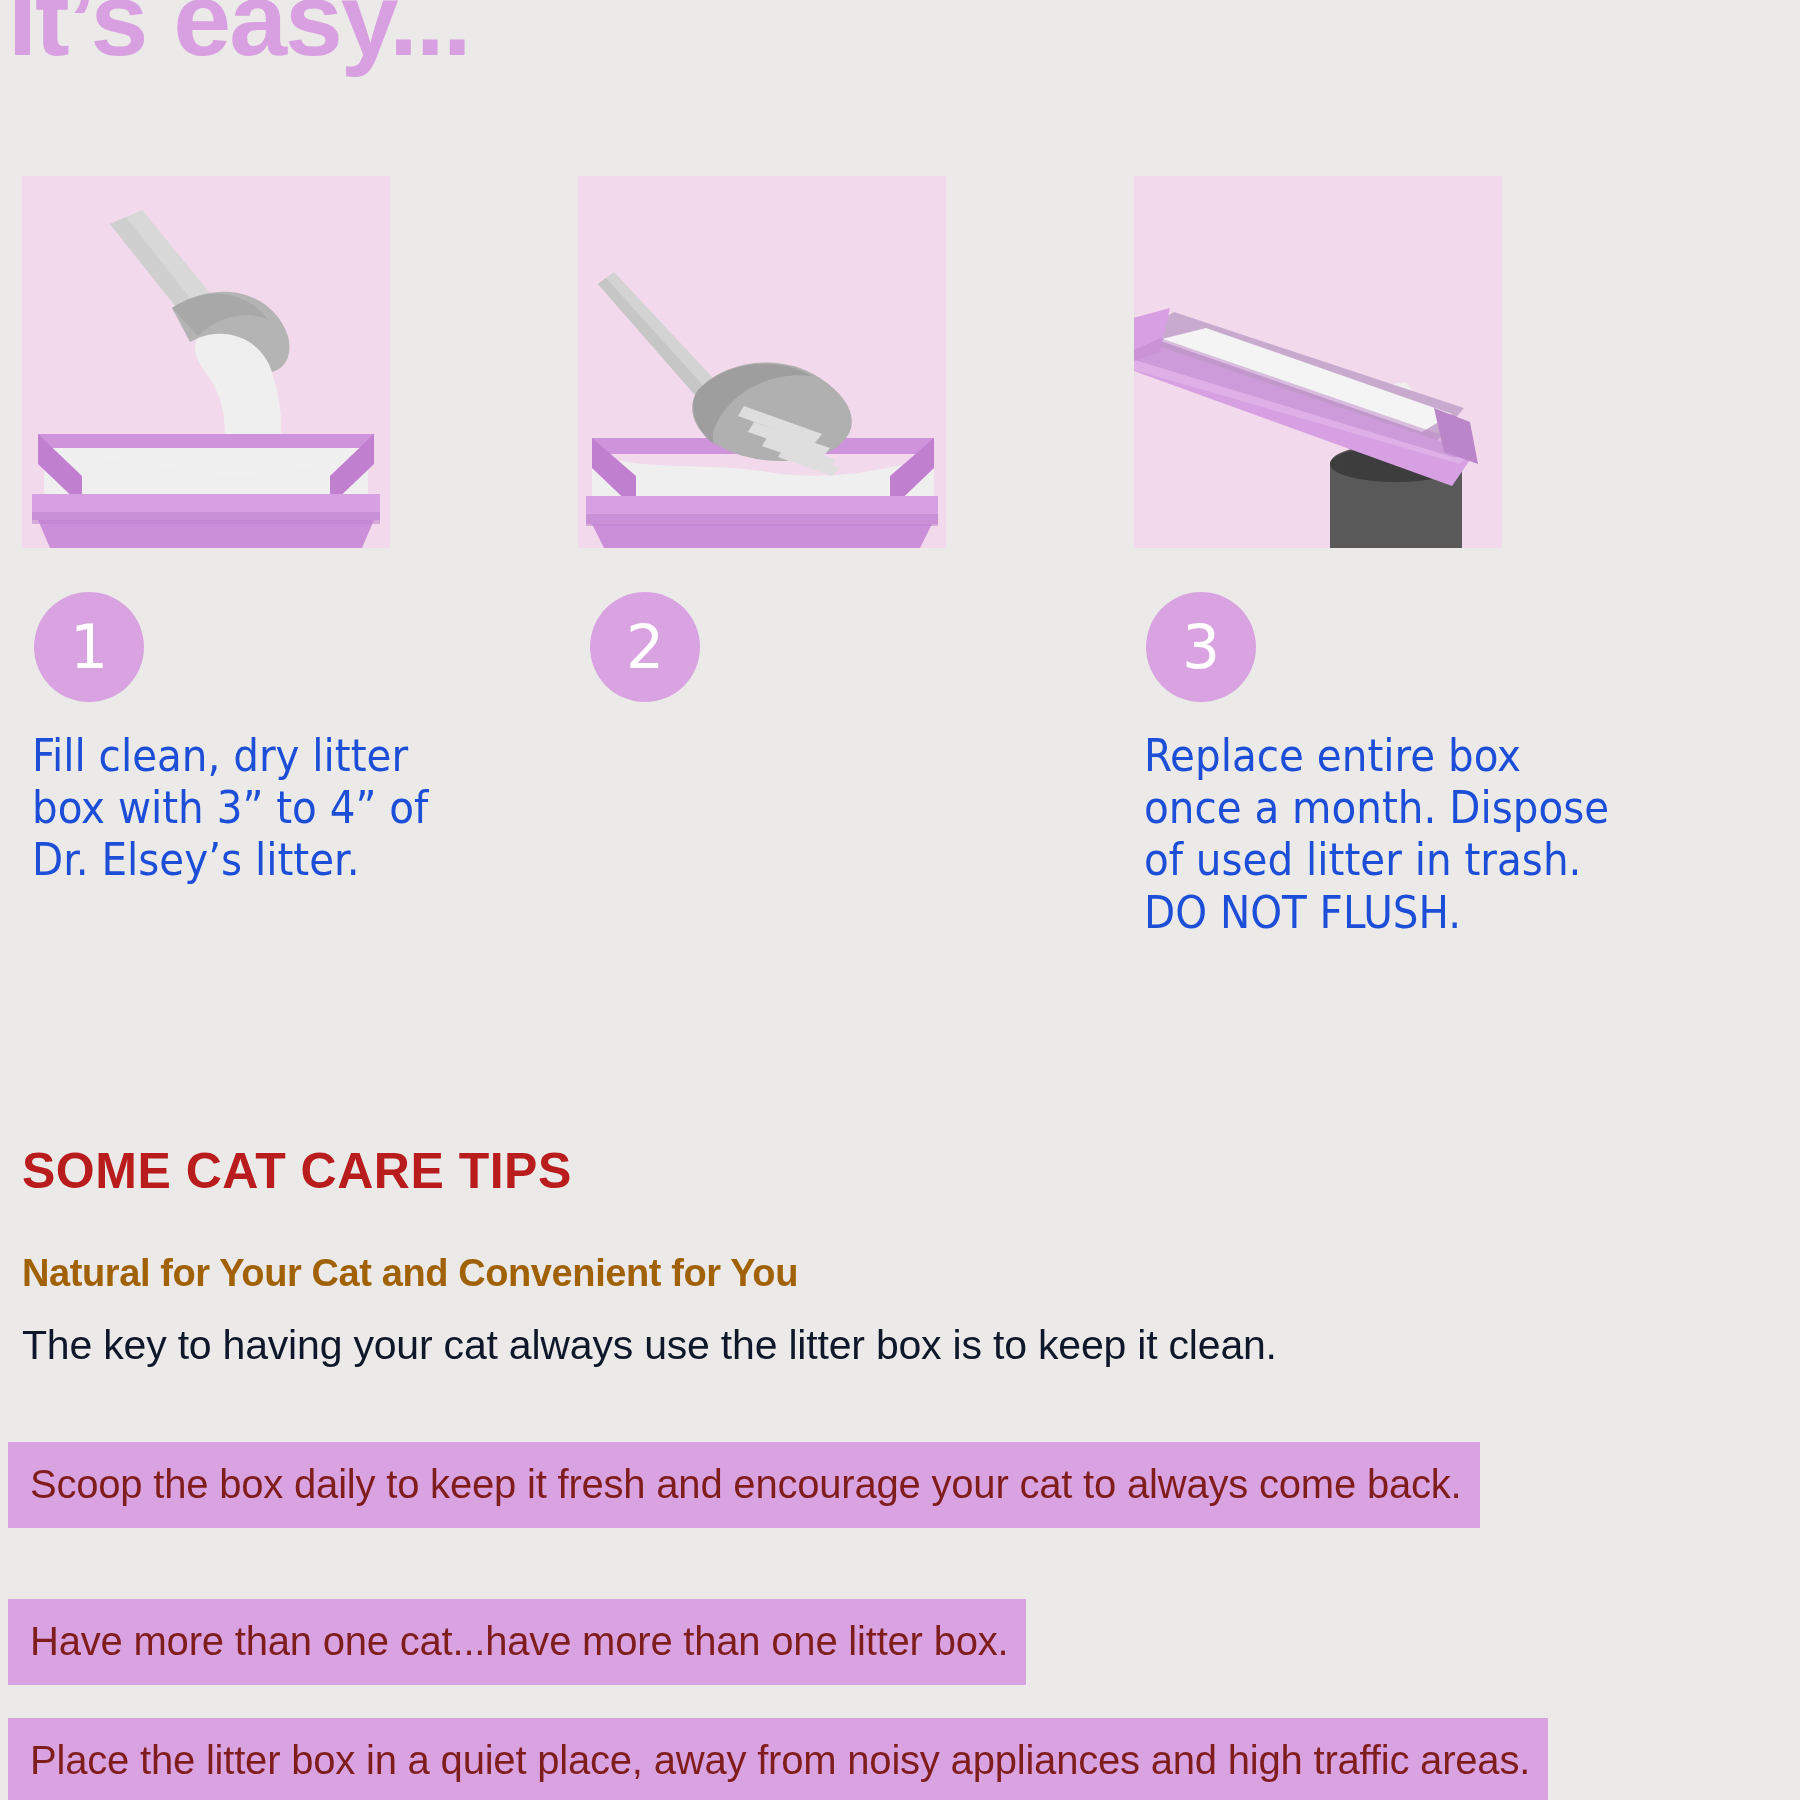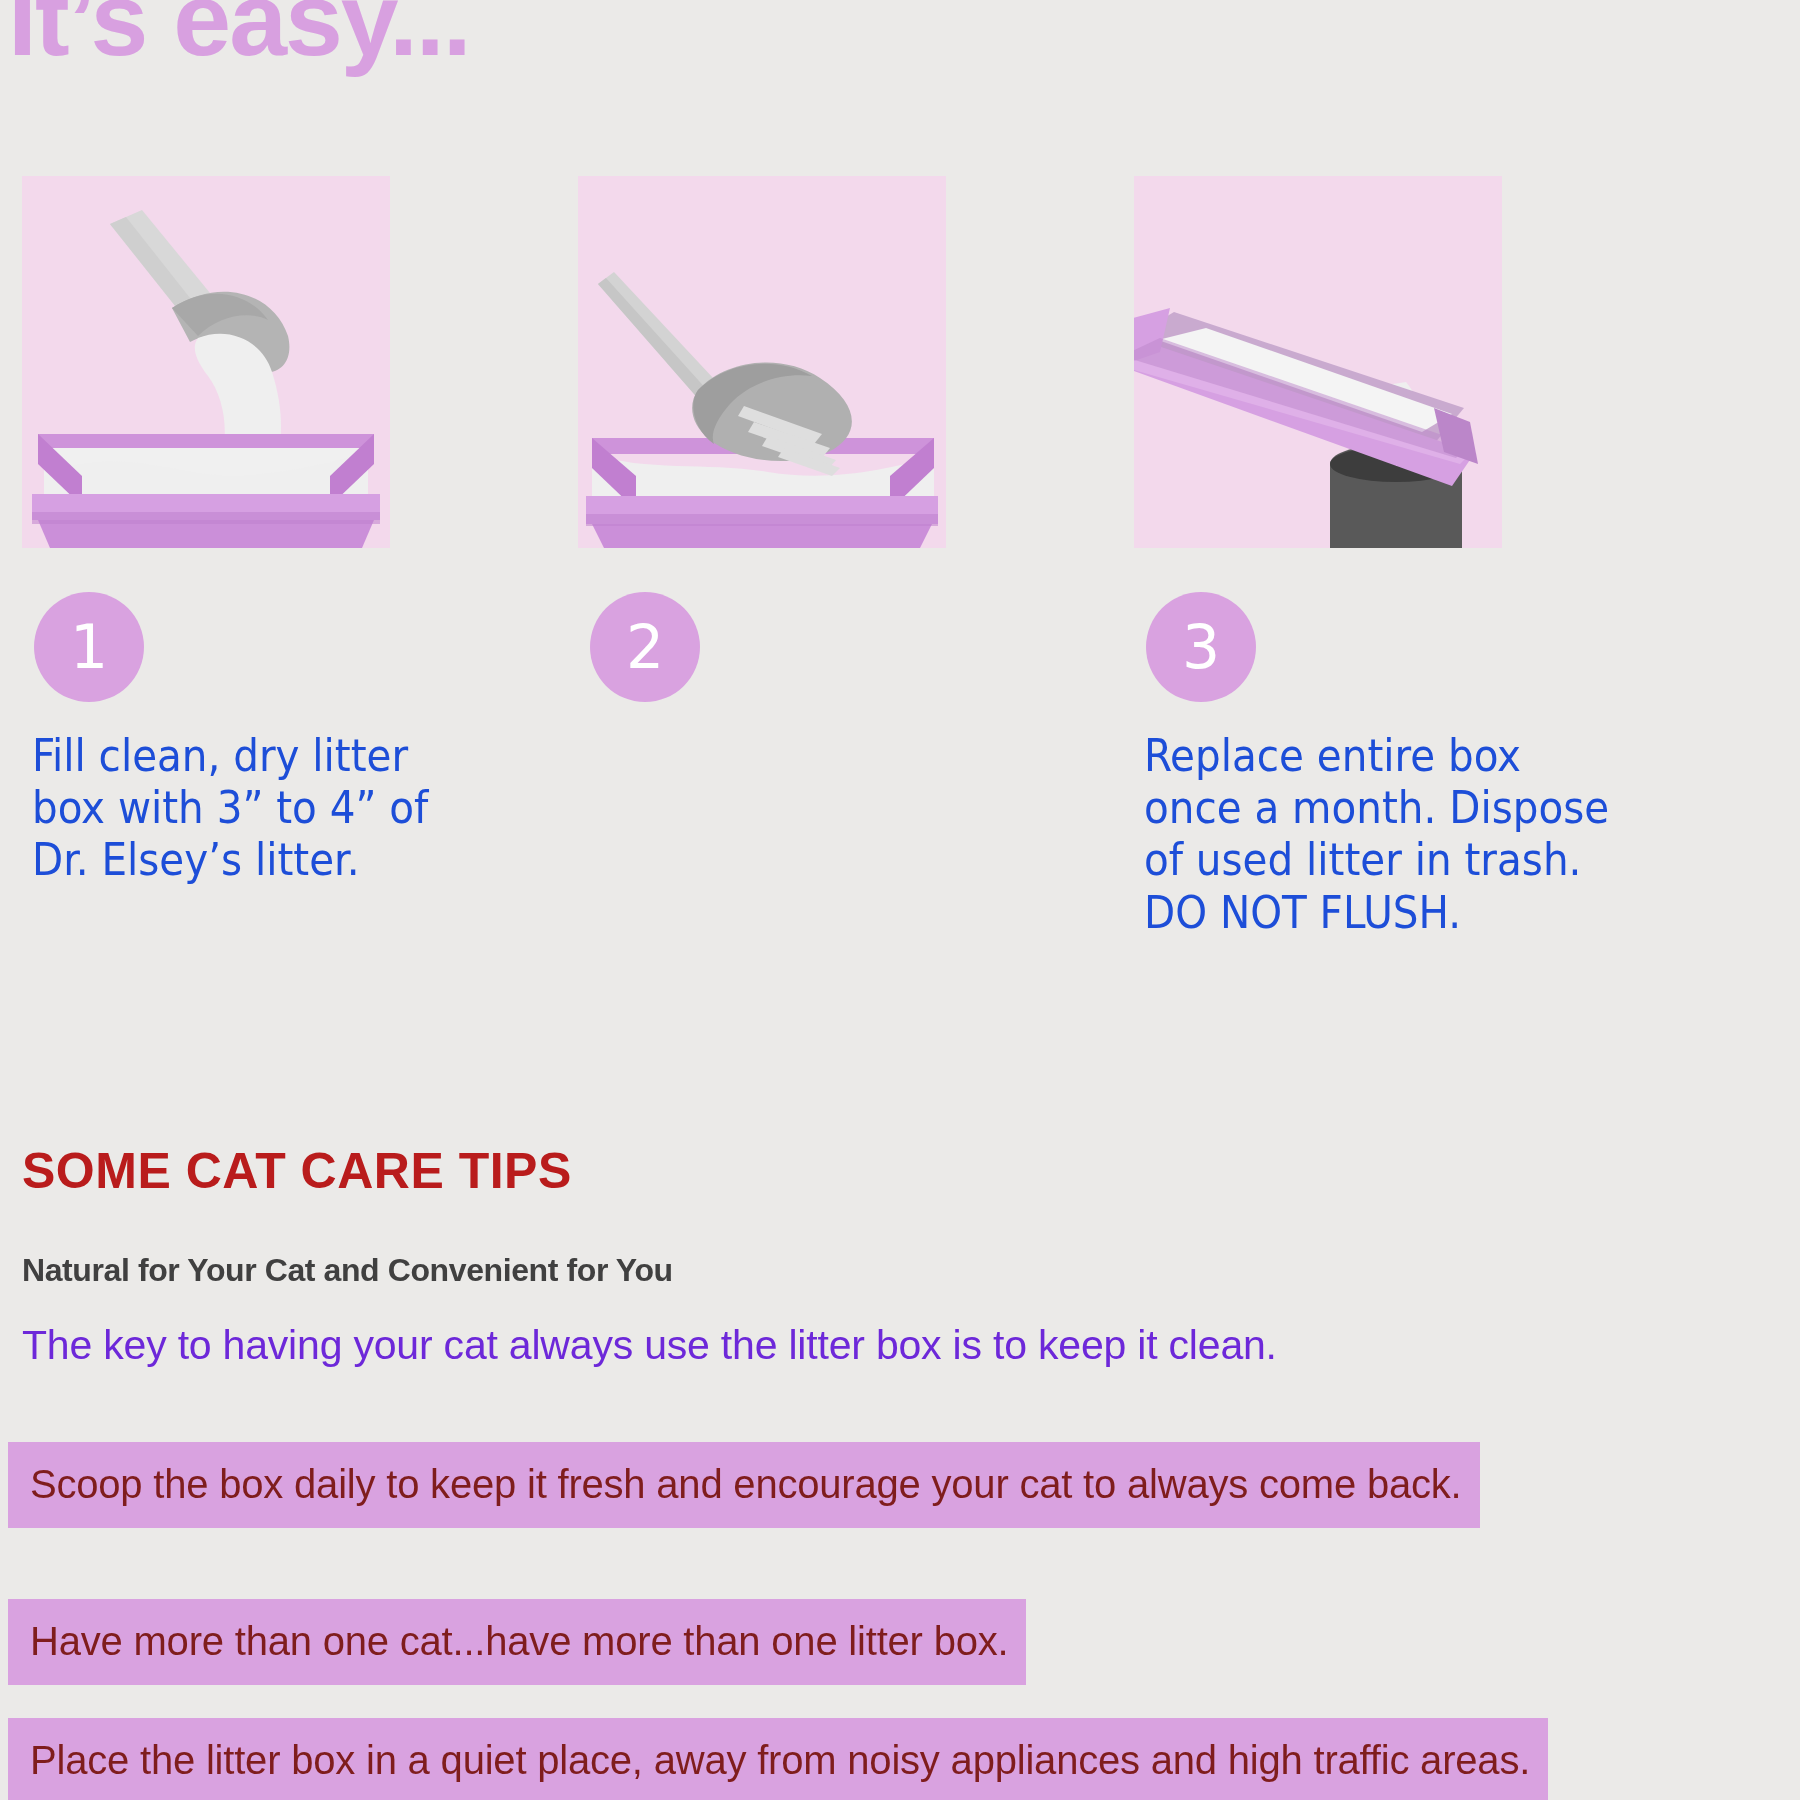--- a/index.html
+++ b/index.html
@@ -85,31 +85,31 @@
     top: 1142px;
     font-size: 50px;
     font-weight: bold;
     color: #b91c1c;
     letter-spacing: 0.5px;
   }
   #tips-subheading {
     position: absolute;
     left: 22px;
     top: 1252px;
-    font-size: 32px;
+    font-size: 38px;
     font-weight: bold;
-    color: #404040;
+    color: #a16207;
     letter-spacing: -0.4px;
   }
   #tips-intro {
     position: absolute;
     left: 22px;
     top: 1322px;
     font-size: 41px;
-    color: #6d28d9;
+    color: #0f172a;
     letter-spacing: -0.2px;
   }
 
   .tip-bar {
     position: absolute;
     left: 8px;
     background: #d9a2e0;
     color: #7f1d1d;
     font-size: 40px;
     line-height: 1;

